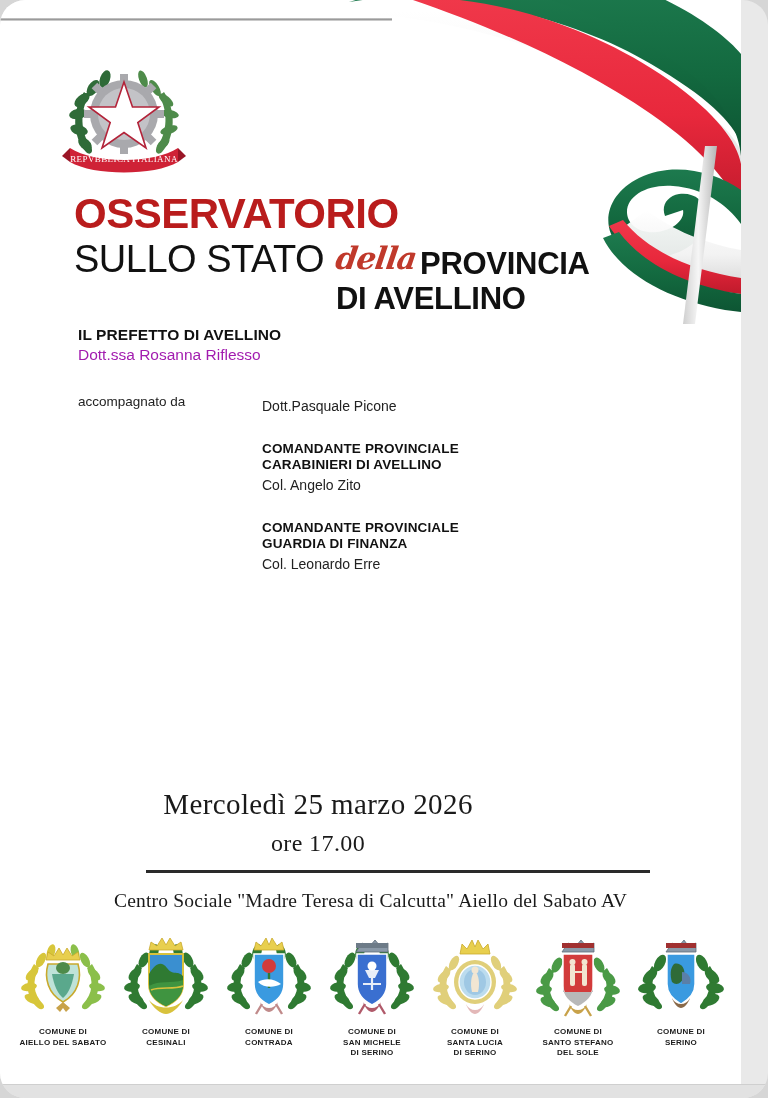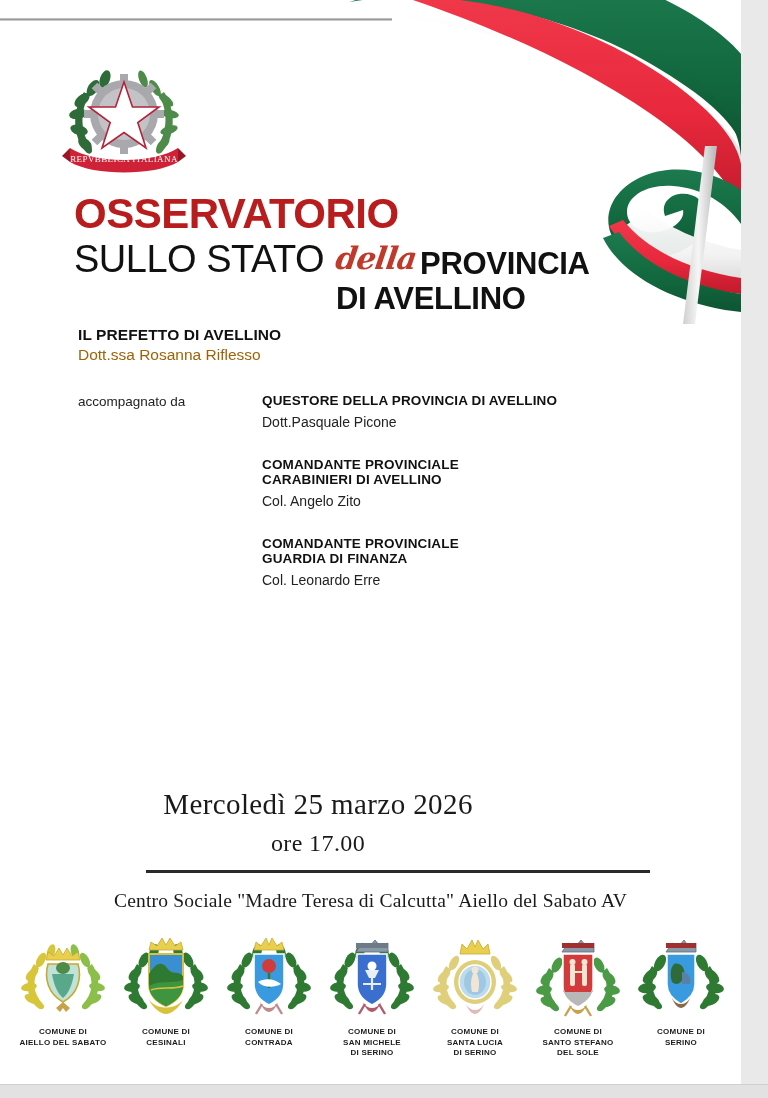--- a/index.html
+++ b/index.html
@@ -16,20 +16,21 @@
   }
 
   
   #poster {
     position: absolute;
     left: 0; top: 0;
     width: 768px;
     height: 1098px;
     background: #e9e9e9;
     overflow: hidden;
+    border-radius: 25px;
   }
   .sheet {
     position: absolute;
     left: 0; top: 0;
     width: 741px;
     height: 1084px;
     background: #ffffff;
     overflow: hidden;
   }
   .top-rule {
@@ -114,21 +115,21 @@
     margin-left: 262px;
     white-space: nowrap;
   }
 
   
   .body-block { position: absolute; left: 78px; top: 326px; width: 600px; }
   .prefetto-role {
     font-size: 15.5px; font-weight: bold; color: #111; letter-spacing: 0.1px;
   }
   .prefetto-name {
-    font-size: 15.5px; color: #a16207; margin-top: 2px;
+    font-size: 15.5px; color: #a21caf; margin-top: 2px;
   }
 
   .accomp-row { display: flex; margin-top: 29px; gap: 36px; }
   .accomp-label { font-size: 13.5px; color: #222; width: 148px; flex: none; padding-top: 1px; }
   .accomp-col { flex: 1; }
 
   .role { font-size: 13.5px; font-weight: bold; color: #111; letter-spacing: 0.15px; line-height: 15.5px; }
   .person { font-size: 14px; color: #222; margin-top: 5px; }
   .grp { margin-top: 27px; }
 
@@ -323,21 +324,20 @@
 
     <div class="body-block">
       <div class="prefetto-role">IL PREFETTO DI AVELLINO</div>
       <div class="prefetto-name">Dott.ssa Rosanna Riflesso</div>
 
       <div class="accomp-row">
         <div class="accomp-label">accompagnato da</div>
         <div class="accomp-col">
 
           <div>
-            <div class="role">QUESTORE DELLA PROVINCIA DI AVELLINO</div>
             <div class="person">Dott.Pasquale Picone</div>
           </div>
 
           <div class="grp">
             <div class="role">COMANDANTE PROVINCIALE</div>
             <div class="role">CARABINIERI DI AVELLINO</div>
             <div class="person">Col. Angelo Zito</div>
           </div>
 
           <div class="grp">

